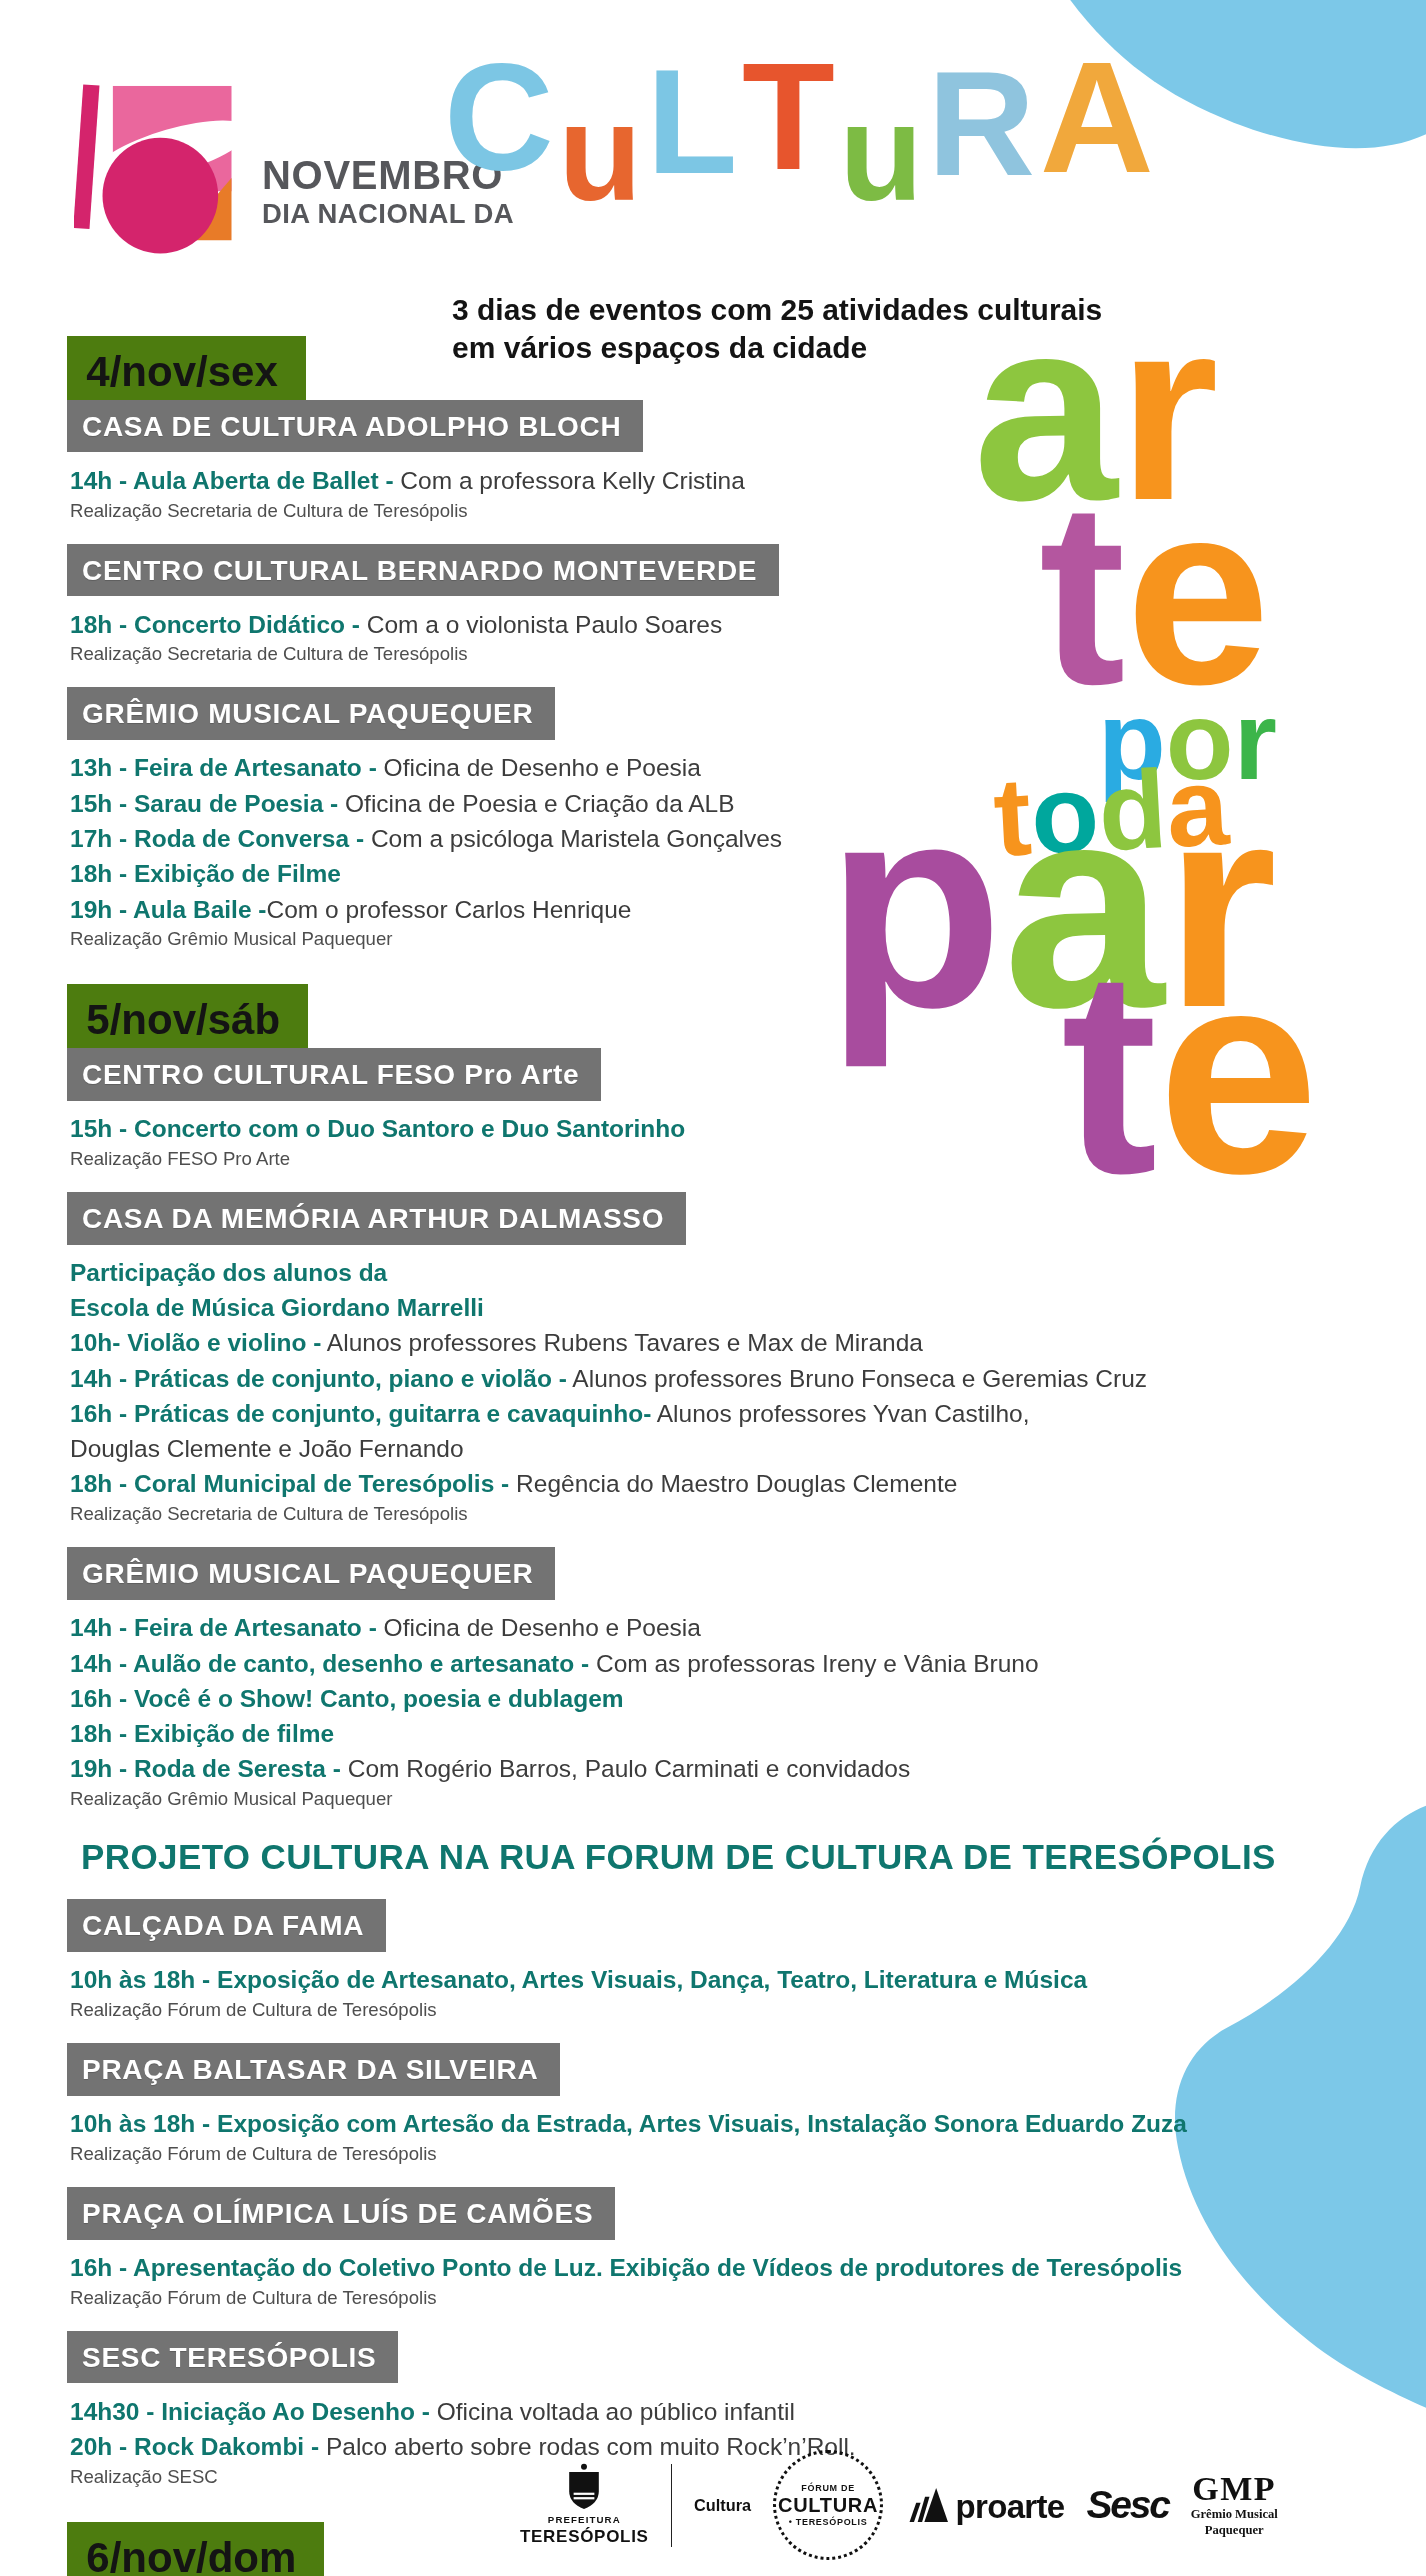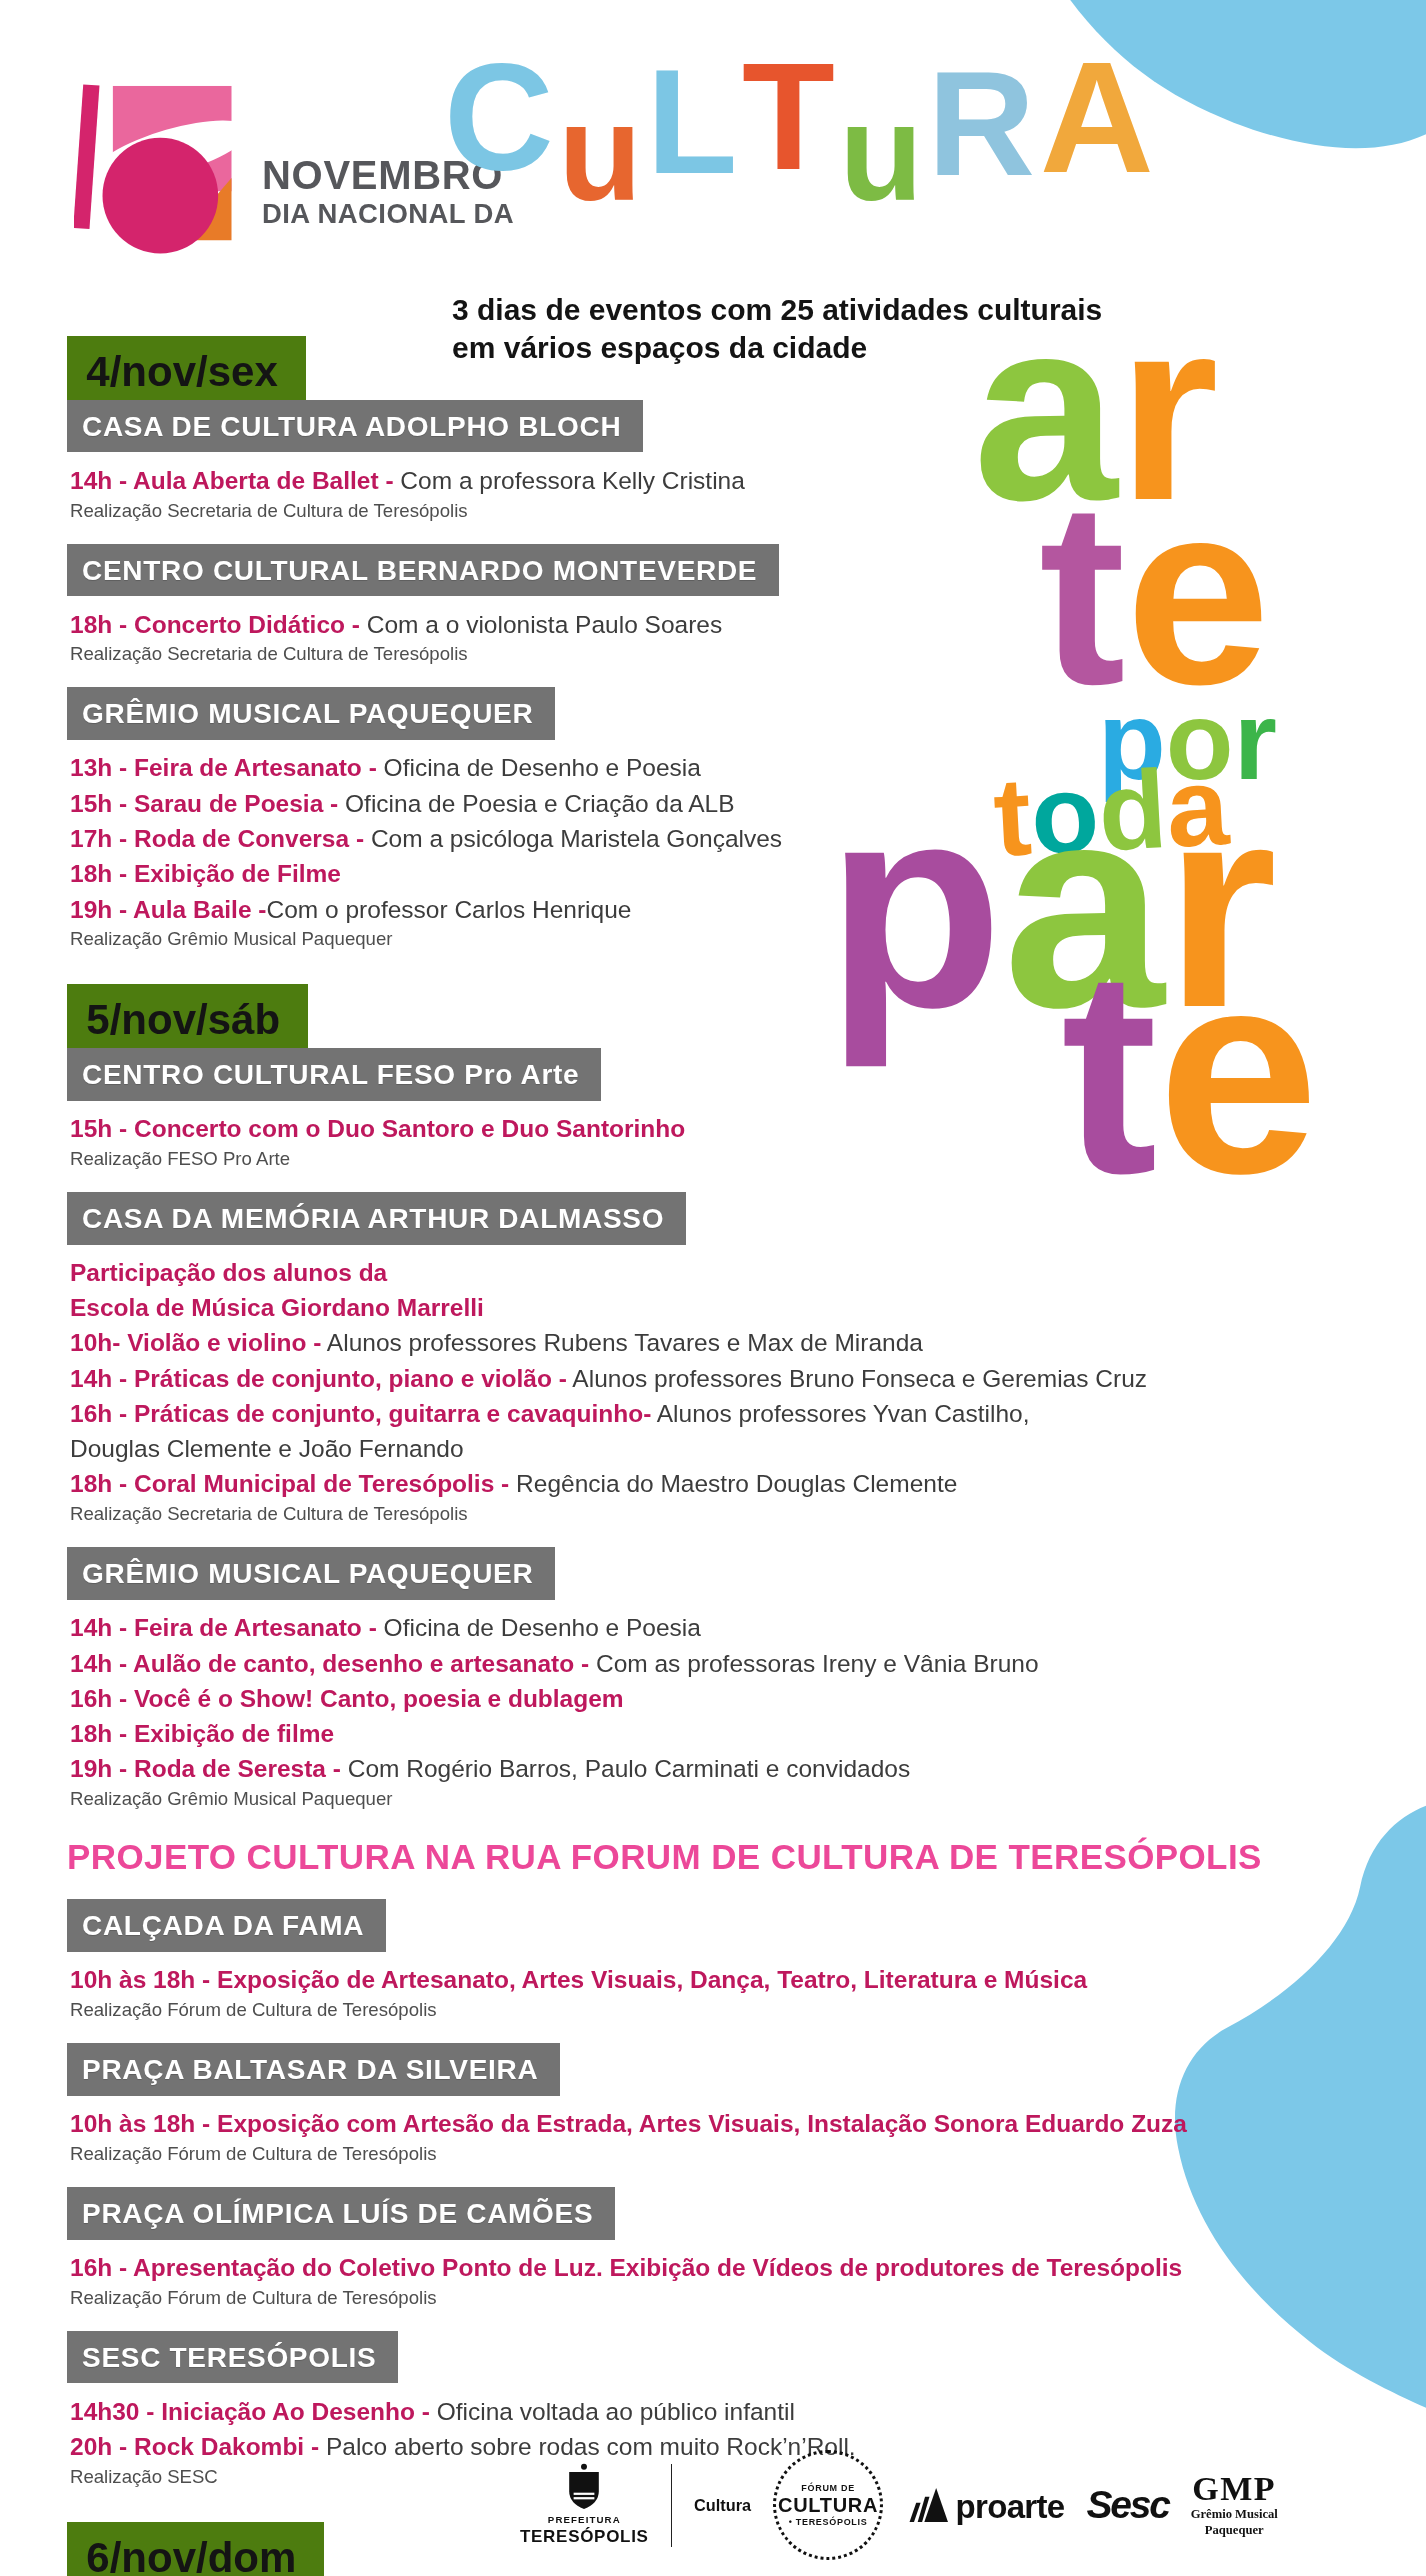--- a/index.html
+++ b/index.html
@@ -35,23 +35,23 @@
   .day-section:first-child .date-bar{margin-top:0;}
   .venue-block{margin-top:22px;position:relative;z-index:2;}
   .date-bar + .venue-block{margin-top:-6px;}
   .venue-bar{
     display:inline-block;background:#737373;color:#ffffff;
     font-size:28px;font-weight:800;letter-spacing:0.7px;
     padding:11px 22px 9.7px 15px;text-shadow:0 0.7px 0.7px rgba(0,0,0,.18);
   }
   .events{margin:10.4px 0 0 3px;}
   .ev{margin:0;font-size:24.5px;line-height:1.44;color:#3c3c3c;font-weight:400;}
-  .ev .b{color:#be185d;font-weight:800;}
+  .ev .b{color:#0f766e;font-weight:800;}
   .credit{margin:1.5px 0 0 3px;font-size:18.6px;color:#4e4e4e;font-weight:400;}
-  .projeto{margin:27px 0 3px 0;font-size:35px;font-weight:800;color:#ec4899;letter-spacing:0.4px;}
+  .projeto{margin:27px 0 3px 14px;font-size:35px;font-weight:800;color:#0f766e;letter-spacing:0.4px;}
   
   .footer{position:absolute;left:520px;top:2450px;display:flex;align-items:center;gap:22px;z-index:2;color:#111;}
   .logo{display:flex;flex-direction:column;align-items:center;gap:2.2px;}
   .logo .cap{font-size:9.7px;font-weight:700;letter-spacing:1.1px;}
   .logo .big{font-size:17px;font-weight:800;letter-spacing:0.7px;}
   .logo-divider{width:1.5px;height:83px;background:#222;}
   .cult{font-size:16.3px;font-weight:700;}
   .forum-circle{width:110px;height:110px;border:3.7px dotted #111;border-radius:50%;
     display:flex;flex-direction:column;align-items:center;justify-content:center;gap:0.7px;box-sizing:border-box;}
   .forum-circle .fcap{font-size:9px;font-weight:700;letter-spacing:0.7px;}

